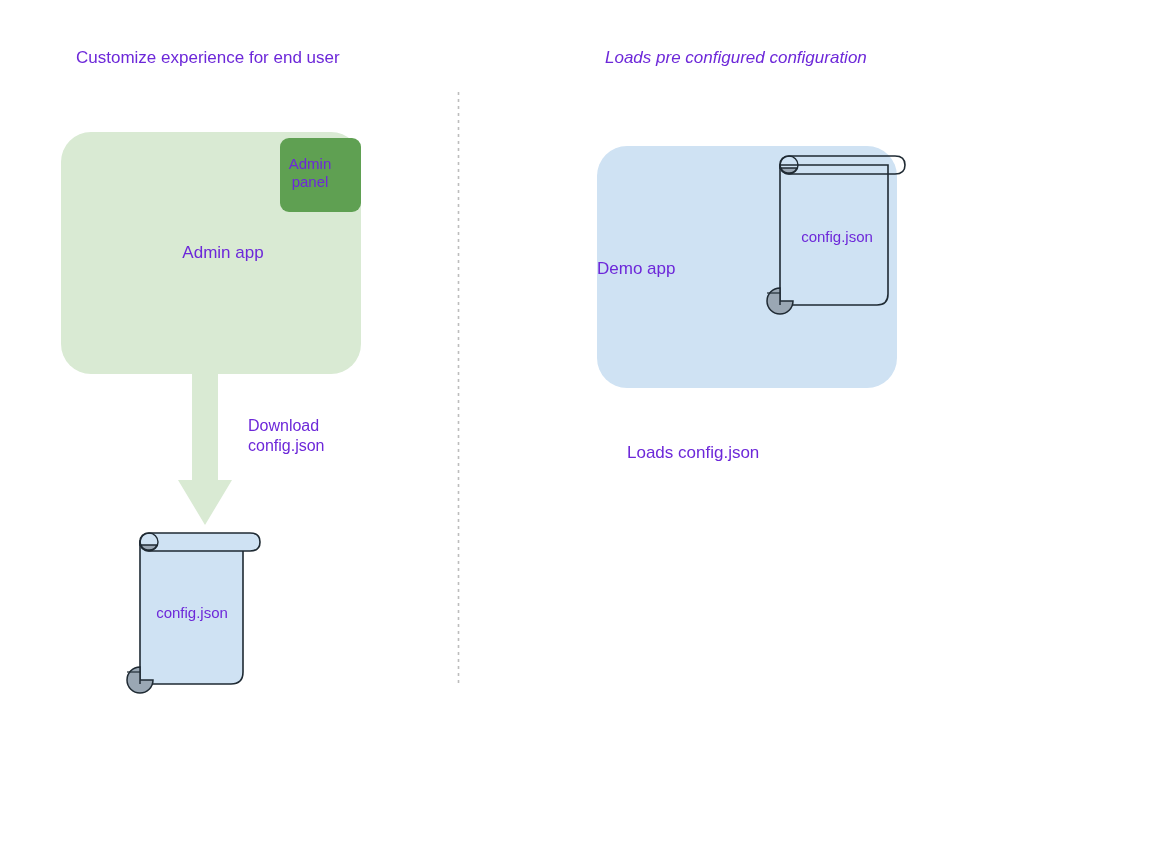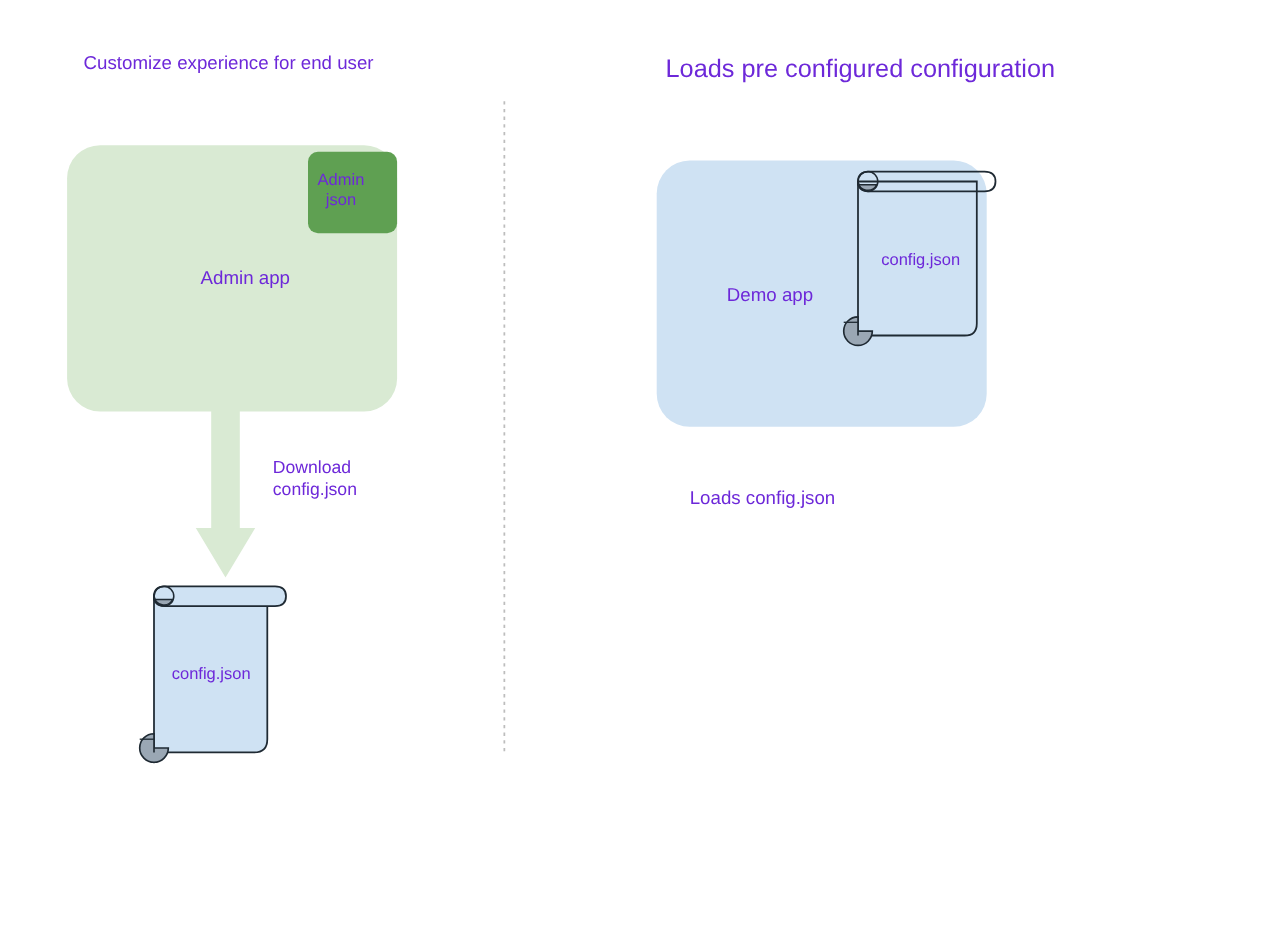--- a/index.html
+++ b/index.html
@@ -30,21 +30,22 @@
   }
   
   #title-left {
     left: 76px;
     top: 48px;
     font-size: 17px;
   }
   #title-right {
     left: 605px;
     top: 48px;
-    font-size: 23px;
+    font-size: 17px;
+    font-style: italic;
   }
   
   #admin-app-label {
     left: 61px;
     top: 243px;
     width: 324px;
     text-align: center;
     font-size: 17px;
   }
   #admin-panel-label {
@@ -63,21 +64,20 @@
     left: 140px;
     top: 604px;
     width: 104px;
     text-align: center;
     font-size: 15px;
   }
   #demo-app-label {
     left: 597px;
     top: 259px;
     width: 206px;
-    text-align: center;
     font-size: 17px;
   }
   #doc-right-label {
     left: 786px;
     top: 228px;
     width: 102px;
     text-align: center;
     font-size: 15px;
   }
   #loads-label {
@@ -123,21 +123,21 @@
     <line x1="767" y1="293" x2="780" y2="293" stroke="#1f2a33" stroke-width="1.2"></line>
   </g>
 </svg>
 
 <div class="txt" id="title-left">Customize experience for end user</div>
 
 <div class="txt" id="title-right">Loads pre configured configuration</div>
 
 <div class="txt" id="admin-app-label">Admin app</div>
 
-<div class="txt" id="admin-panel-label"><span>Admin</span><br><span>json</span></div>
+<div class="txt" id="admin-panel-label"><span>Admin</span><br><span>panel</span></div>
 
 <div class="txt" id="arrow-label"><span>Download</span><br><span>config.json</span></div>
 
 <div class="txt" id="doc-left-label">config.json</div>
 
 <div class="txt" id="demo-app-label">Demo app</div>
 
 <div class="txt" id="doc-right-label">config.json</div>
 
 <div class="txt" id="loads-label">Loads config.json</div>

